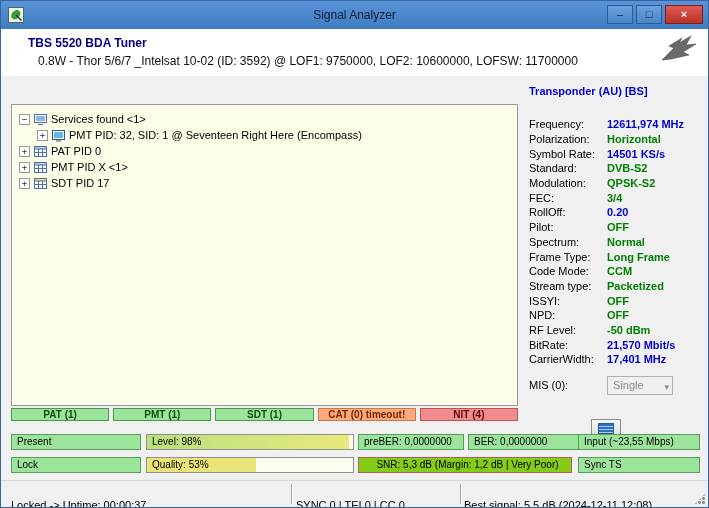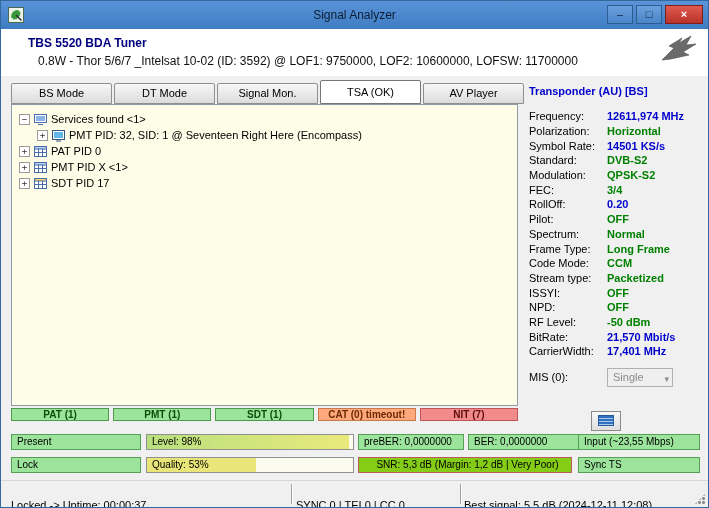--- a/index.html
+++ b/index.html
@@ -49,21 +49,21 @@
   
   .psi-row { position:absolute; left:10px; top:407px; width:507px; display:flex; gap:4px; }
   .psi { flex:1; height:13px; border:1px solid; font-size:10px; line-height:11px;
          text-align:center; font-weight:bold; }
   .psi.ok { background:#9ce49c; border-color:#4d9a4d; color:#0a4d0a; }
   .psi.timeout { background:#ffa87d; border-color:#c77a4a; color:#6b2a00; }
   .psi.error { background:#f28b8b; border-color:#bf5454; color:#5c0a0a; }
 
   
   .tp { position:absolute; left:528px; top:84px; width:172px; }
-  .tp-title { color:#0000cc; font-weight:bold; font-size:11px; margin-bottom:12px; }
+  .tp-title { color:#0000cc; font-weight:bold; font-size:11px; margin-bottom:20px; }
   .trow { display:flex; align-items:center; height:14.7px; font-size:11px; }
   .trow .fl { width:78px; color:#000; }
   .trow .fv { font-weight:bold; white-space:nowrap; }
   .mis-row { display:flex; align-items:center; margin-top:9px; font-size:11px; }
   .mis-row .fl { width:78px; }
   .mis-select { width:66px; height:19px; background:#efefef; border:1px solid #b0b0b0;
                 color:#8a8a8a; font-size:11px; line-height:17px; padding:0 14px 0 5px;
                 position:relative; }
   .dd-arrow { position:absolute; right:3px; top:2px; font-size:9px; color:#8a8a8a; }
   .ts-btn { margin:24px 0 0 62px; width:30px; height:20px; border:1px solid #8a8a8a;
@@ -133,27 +133,20 @@
   <div class="header">
     <div class="device">TBS 5520 BDA Tuner</div>
     <div class="tuning">0.8W - Thor 5/6/7 _Intelsat 10-02 (ID: 3592) @ LOF1: 9750000, LOF2: 10600000, LOFSW: 11700000</div>
     <span class="logo">
       <svg width="40" height="32" viewBox="0 0 40 32">
         <path d="M4 27 L16 15 L11 13 L24 5 L21 10 L33 3 L28 12 L38 11 L25 19 L31 22 L13 26 Z" fill="#6a6a6a" stroke="#4a4a4a" stroke-width="0.6"></path>
       </svg>
     </span>
   </div>
 
-  <div class="tabs">
-    <div class="tab">BS Mode</div>
-    <div class="tab">DT Mode</div>
-    <div class="tab">Signal Mon.</div>
-    <div class="tab active">TSA (OK)</div>
-    <div class="tab">AV Player</div>
-  </div>
 
   <div class="tree">
 
     <div class="titem lvl0">
       <span class="exp">−</span>
       <span class="ticon">
         <svg width="13" height="13" viewBox="0 0 13 13">
           <rect x="0.5" y="1.5" width="12" height="8" fill="#fff" stroke="#4a6ea9"></rect>
           <rect x="2" y="3" width="9" height="5" fill="#8ab4e8"></rect>
           <line x1="4" y1="11.5" x2="9" y2="11.5" stroke="#4a6ea9"></line>
@@ -216,21 +209,21 @@
       <span class="tlabel">SDT PID 17</span>
     </div>
 
   </div>
 
   <div class="psi-row">
     <div class="psi ok">PAT (1)</div>
     <div class="psi ok">PMT (1)</div>
     <div class="psi ok">SDT (1)</div>
     <div class="psi timeout">CAT (0) timeout!</div>
-    <div class="psi error">NIT (7)</div>
+    <div class="psi error">NIT (4)</div>
   </div>
 
   <div class="tp">
     <div class="tp-title">Transponder (AU) [BS]</div>
 
     <div class="trow">
       <span class="fl">Frequency:</span>
       <span class="fv" style="color: rgb(0, 0, 204);">12611,974 MHz</span>
     </div>
     <div class="trow">

